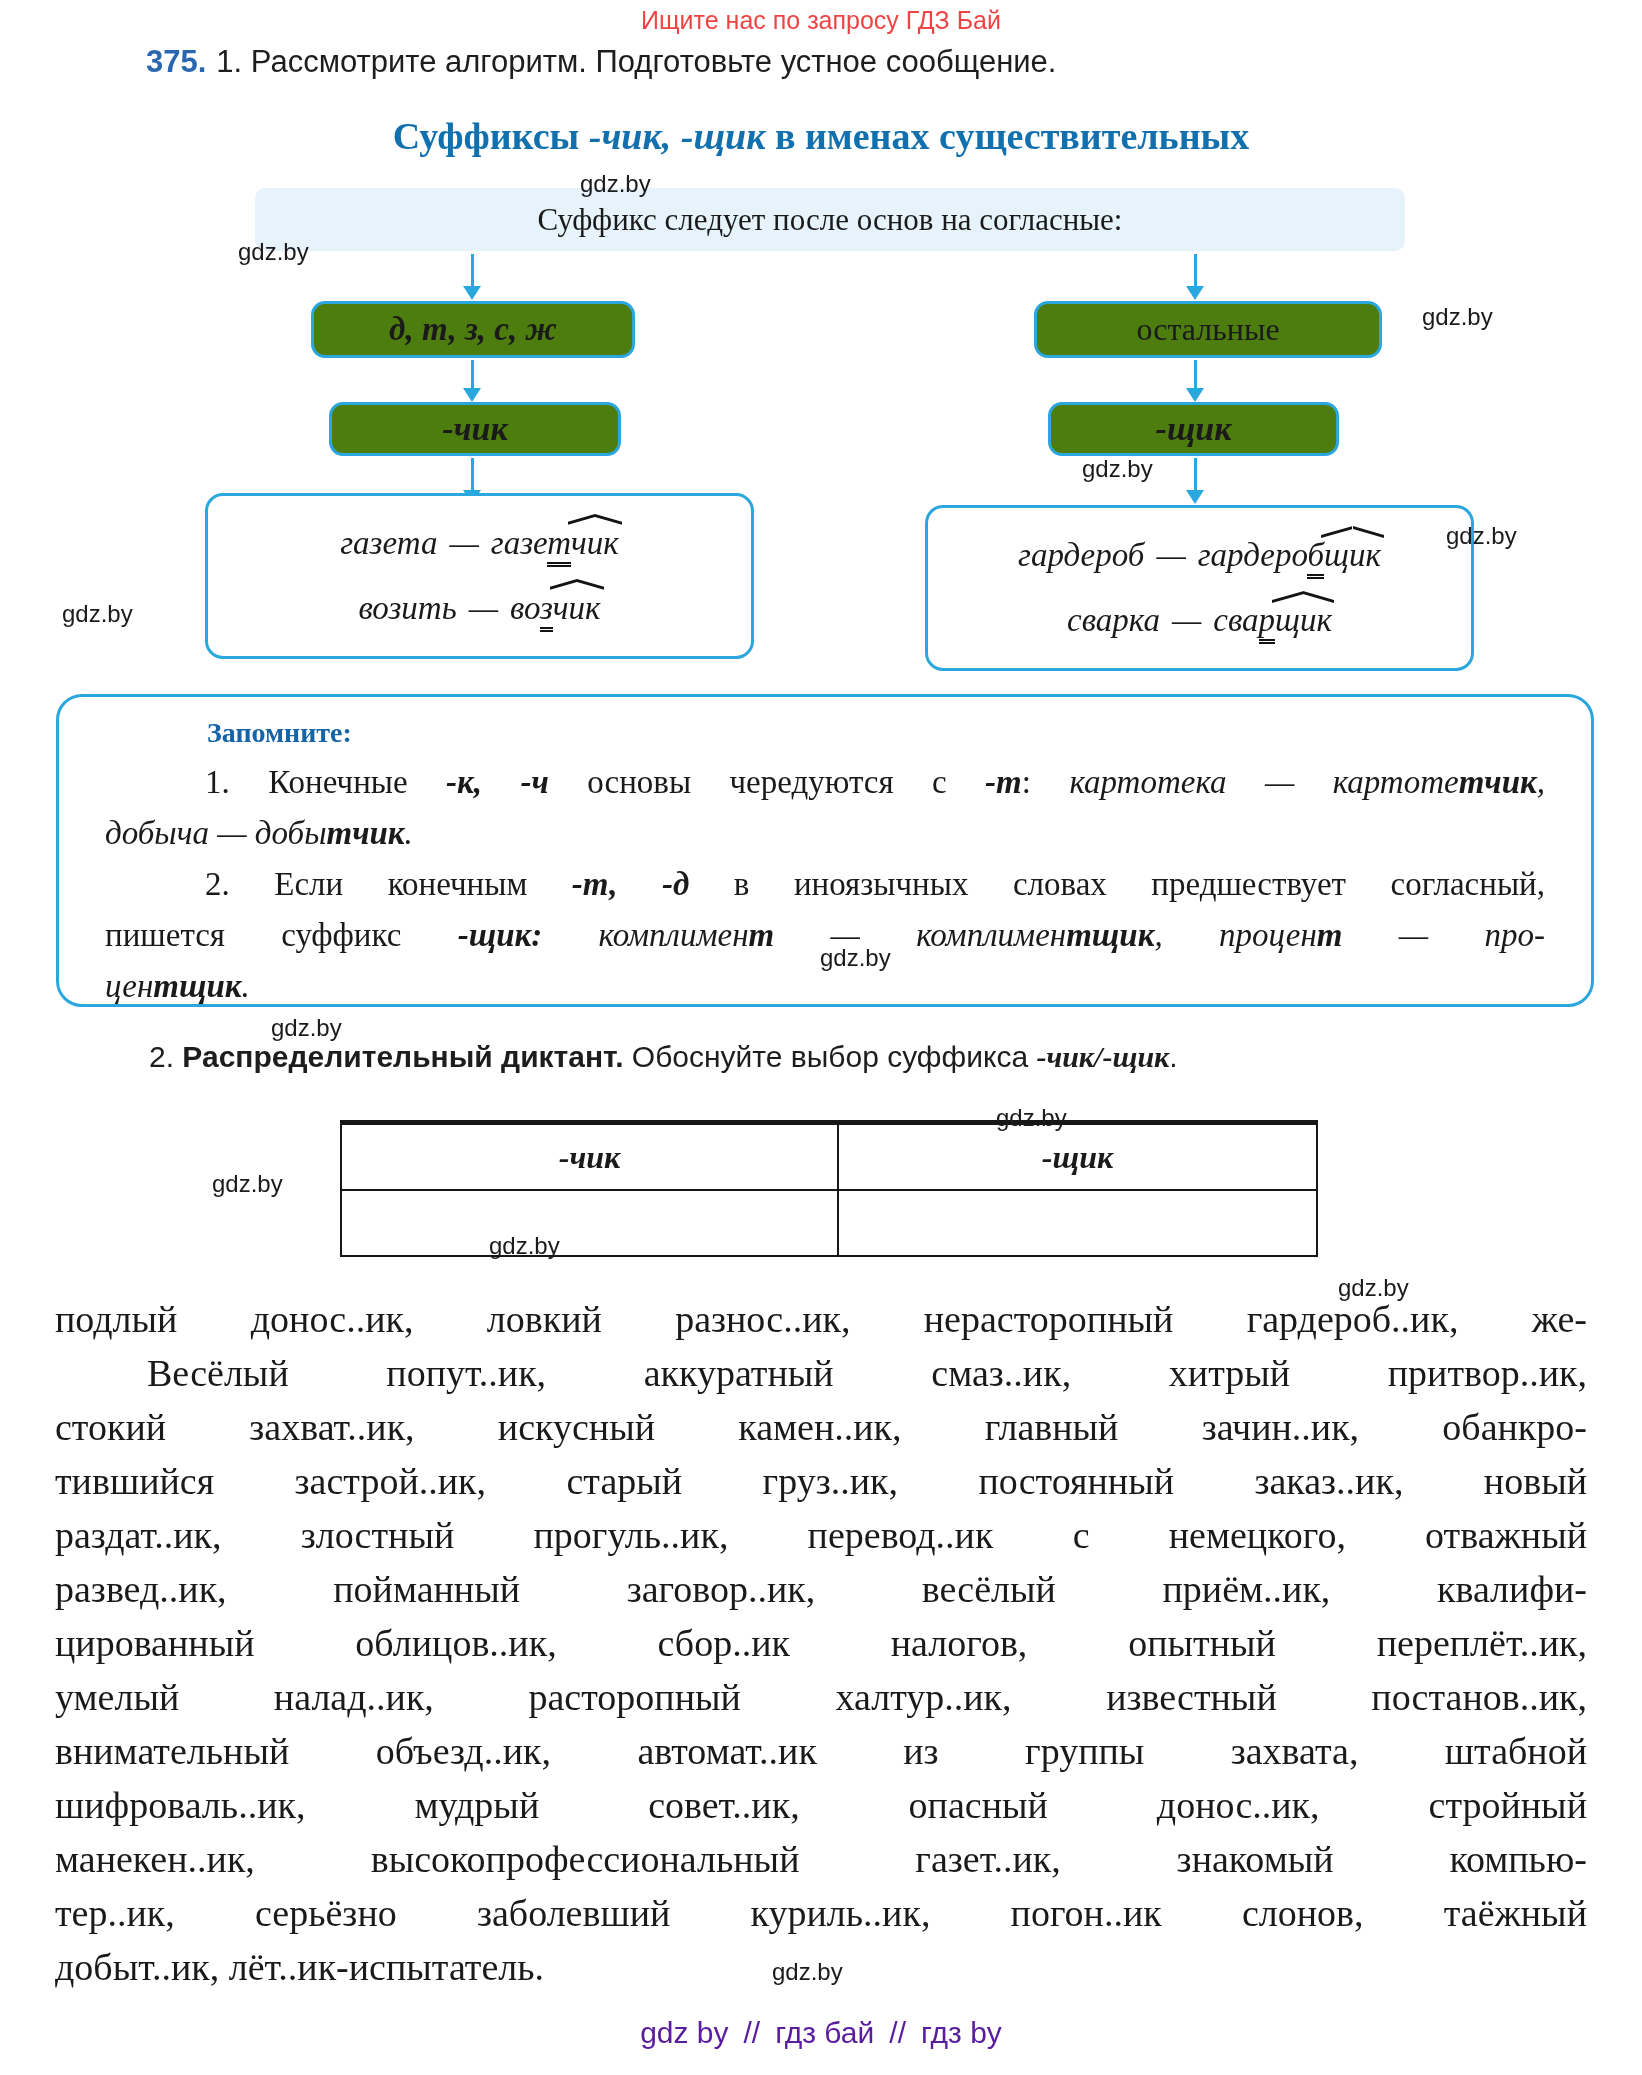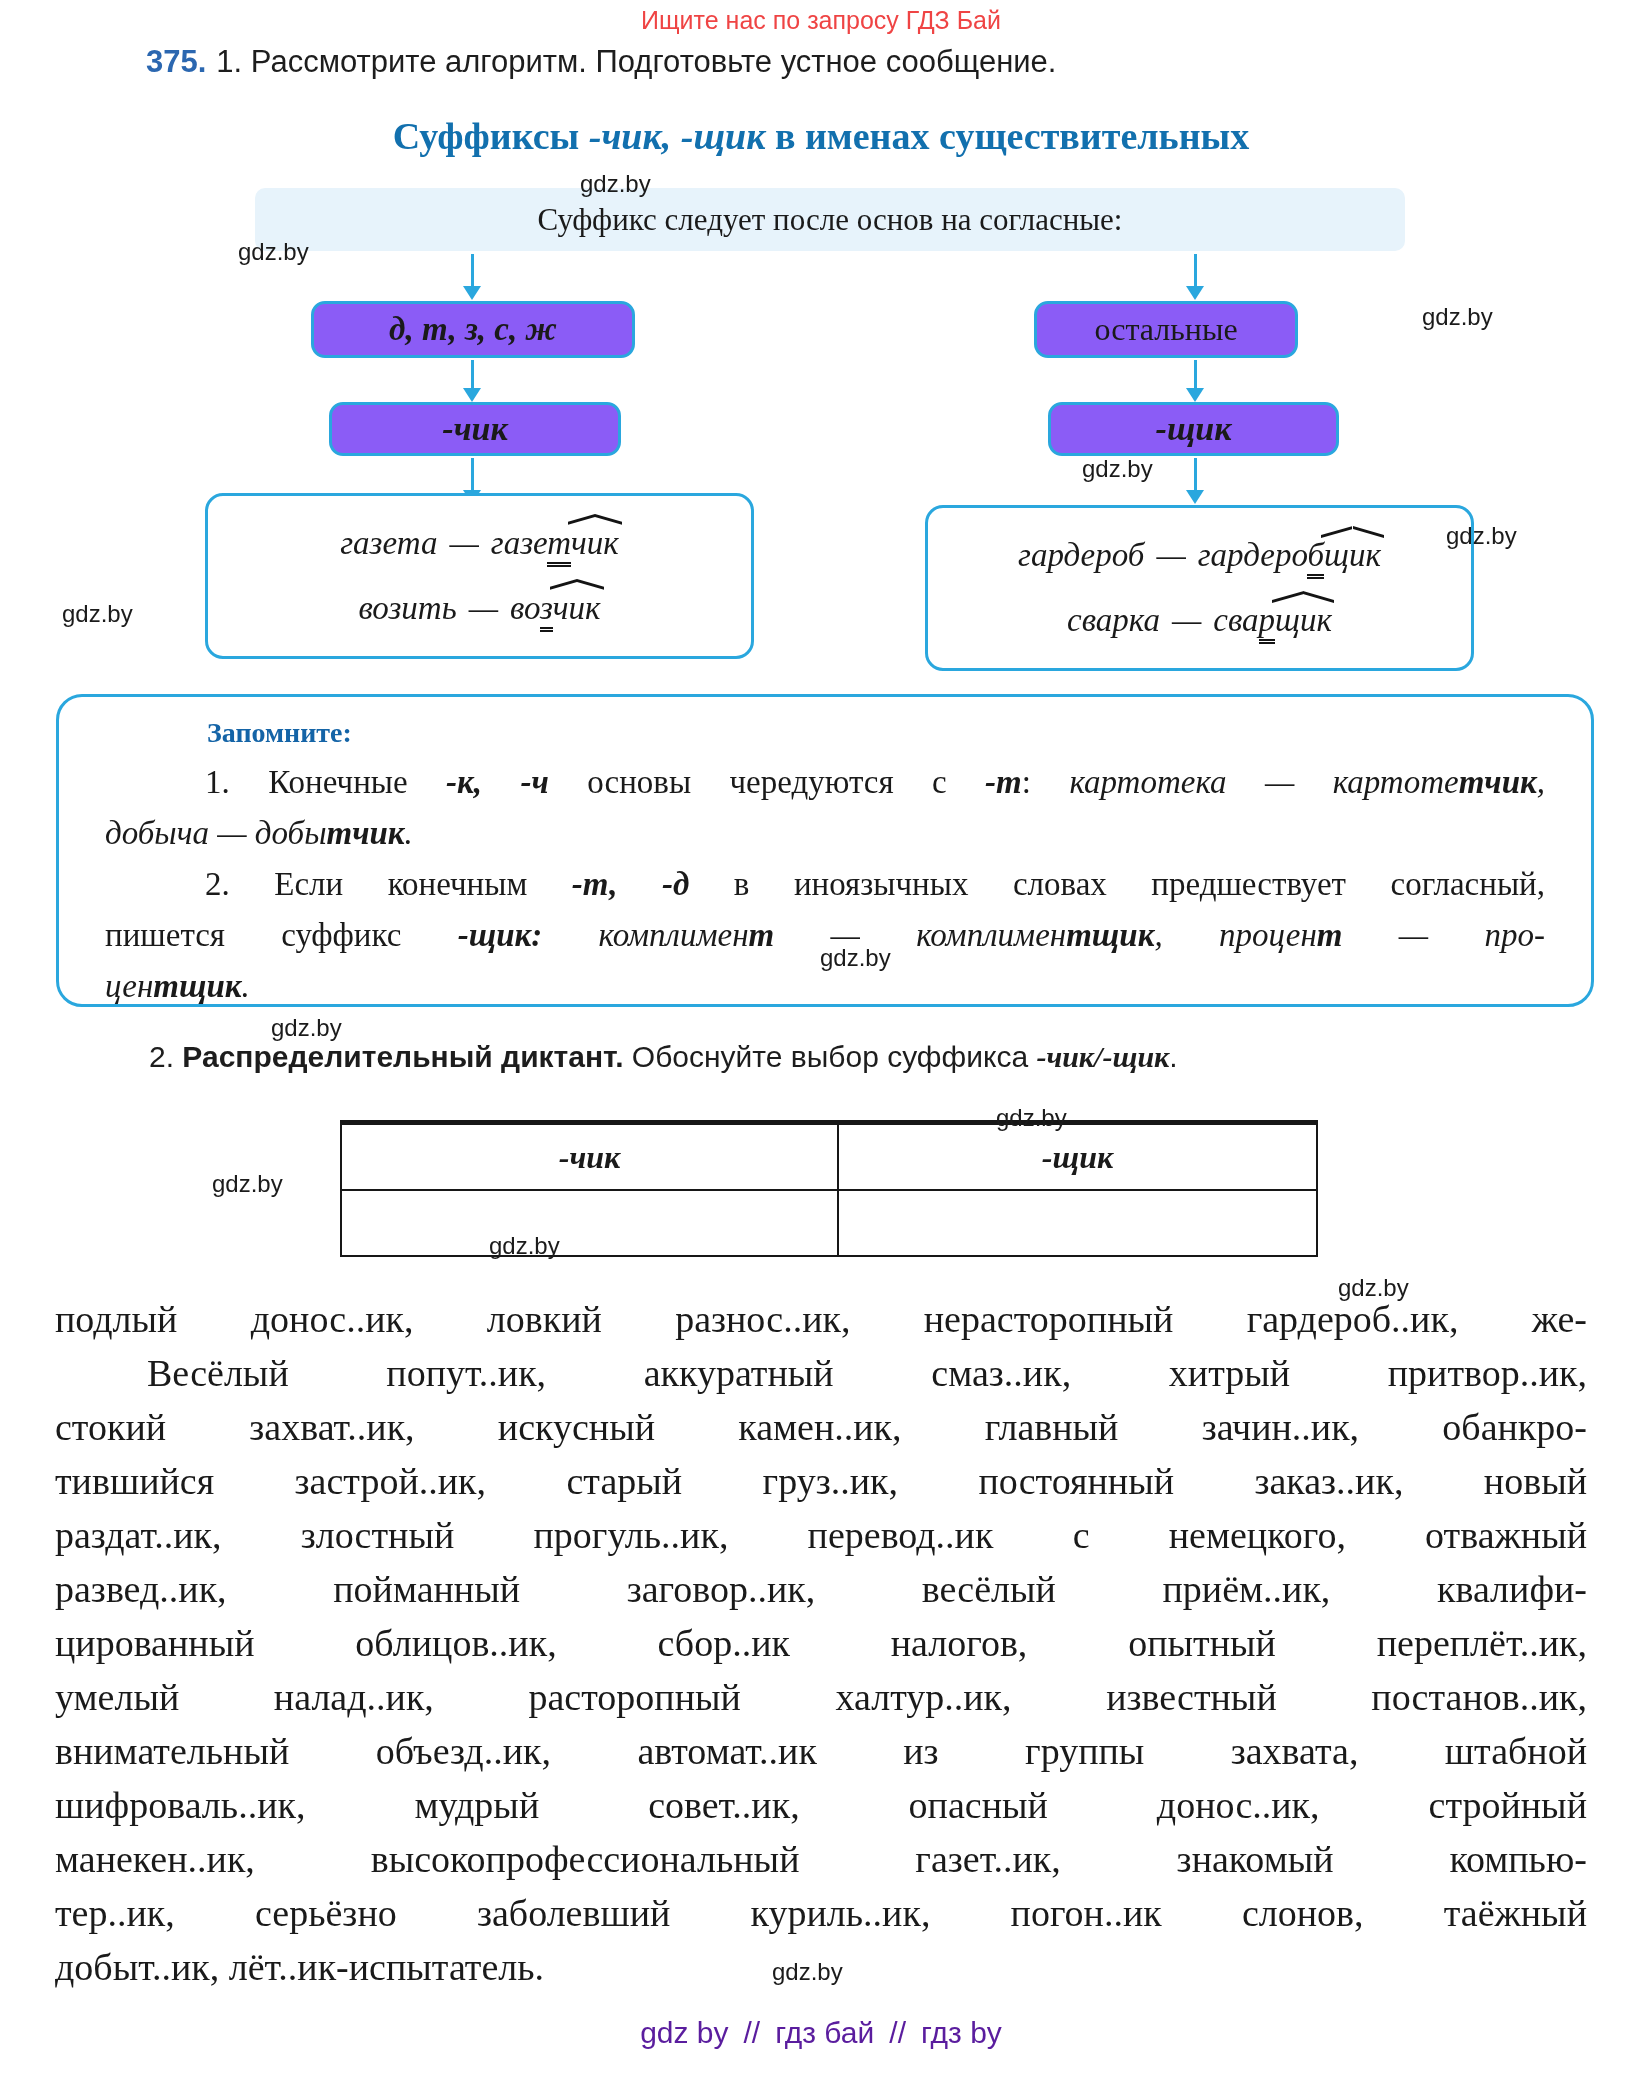--- a/index.html
+++ b/index.html
@@ -26,21 +26,21 @@
 
   
   .flow { position:absolute; top:188px; left:0; width:1642px; height:484px; }
   .band { position:absolute; left:255px; top:0; width:1150px; height:63px;
           background:#e7f3fb; border-radius:10px; text-align:center; line-height:63px;
           font-size:31px; }
   .arrow { position:absolute; width:3px; background:#2aa7de; }
   .arrow::after { content:""; position:absolute; bottom:-13px; left:-8px;
                   border:9.5px solid transparent; border-bottom:0;
                   border-top:14px solid #2aa7de; }
-  .fbox { position:absolute; background:#8b5cf6; border:3px solid #2aa7de;
+  .fbox { position:absolute; background:#4d7c0f; border:3px solid #2aa7de;
           border-radius:14px; text-align:center; box-sizing:border-box; }
   .stems-l { font-weight:700; font-style:italic; font-size:33px; }
   .stems-r { font-size:32px; }
   .sufbox  { font-weight:700; font-style:italic; font-size:34px; }
   .exbox { position:absolute; background:#fff; border:3px solid #2aa7de;
            border-radius:18px; box-sizing:border-box;
            display:flex; flex-direction:column; justify-content:space-evenly;
            font-style:italic; font-size:33px; text-align:center; }
   .dash { margin:0 12px; }
   .hat { position:relative; display:inline-block; }
@@ -98,21 +98,21 @@
 
   <h1 class="title"><span class="s-n">Суффиксы </span><span class="s-bi">-чик, -щик</span><span class="s-n"> в именах существительных</span></h1>
 
   <div class="flow">
     <div class="band">Суффикс следует после основ на согласные:</div>
 
     <div class="arrow" style="left:471px;top:66px;height:33px"></div>
     <div class="arrow" style="left:1194px;top:66px;height:33px"></div>
 
     <div class="fbox stems-l" style="left:311px;top:113px;width:324px;height:57px;line-height:51px">д, т, з, с, ж</div>
-    <div class="fbox stems-r" style="left:1034px;top:113px;width:264px;height:57px;line-height:51px">остальные</div>
+    <div class="fbox stems-r" style="left:1034px;top:113px;width:348px;height:57px;line-height:51px">остальные</div>
 
     <div class="arrow" style="left:471px;top:172px;height:29px"></div>
     <div class="arrow" style="left:1194px;top:172px;height:29px"></div>
 
     <div class="fbox sufbox" style="left:329px;top:214px;width:292px;height:54px;line-height:48px">-чик</div>
     <div class="fbox sufbox" style="left:1048px;top:214px;width:291px;height:54px;line-height:48px">-щик</div>
 
     <div class="arrow" style="left:471px;top:270px;height:33px"></div>
     <div class="arrow" style="left:1194px;top:270px;height:33px"></div>
 

